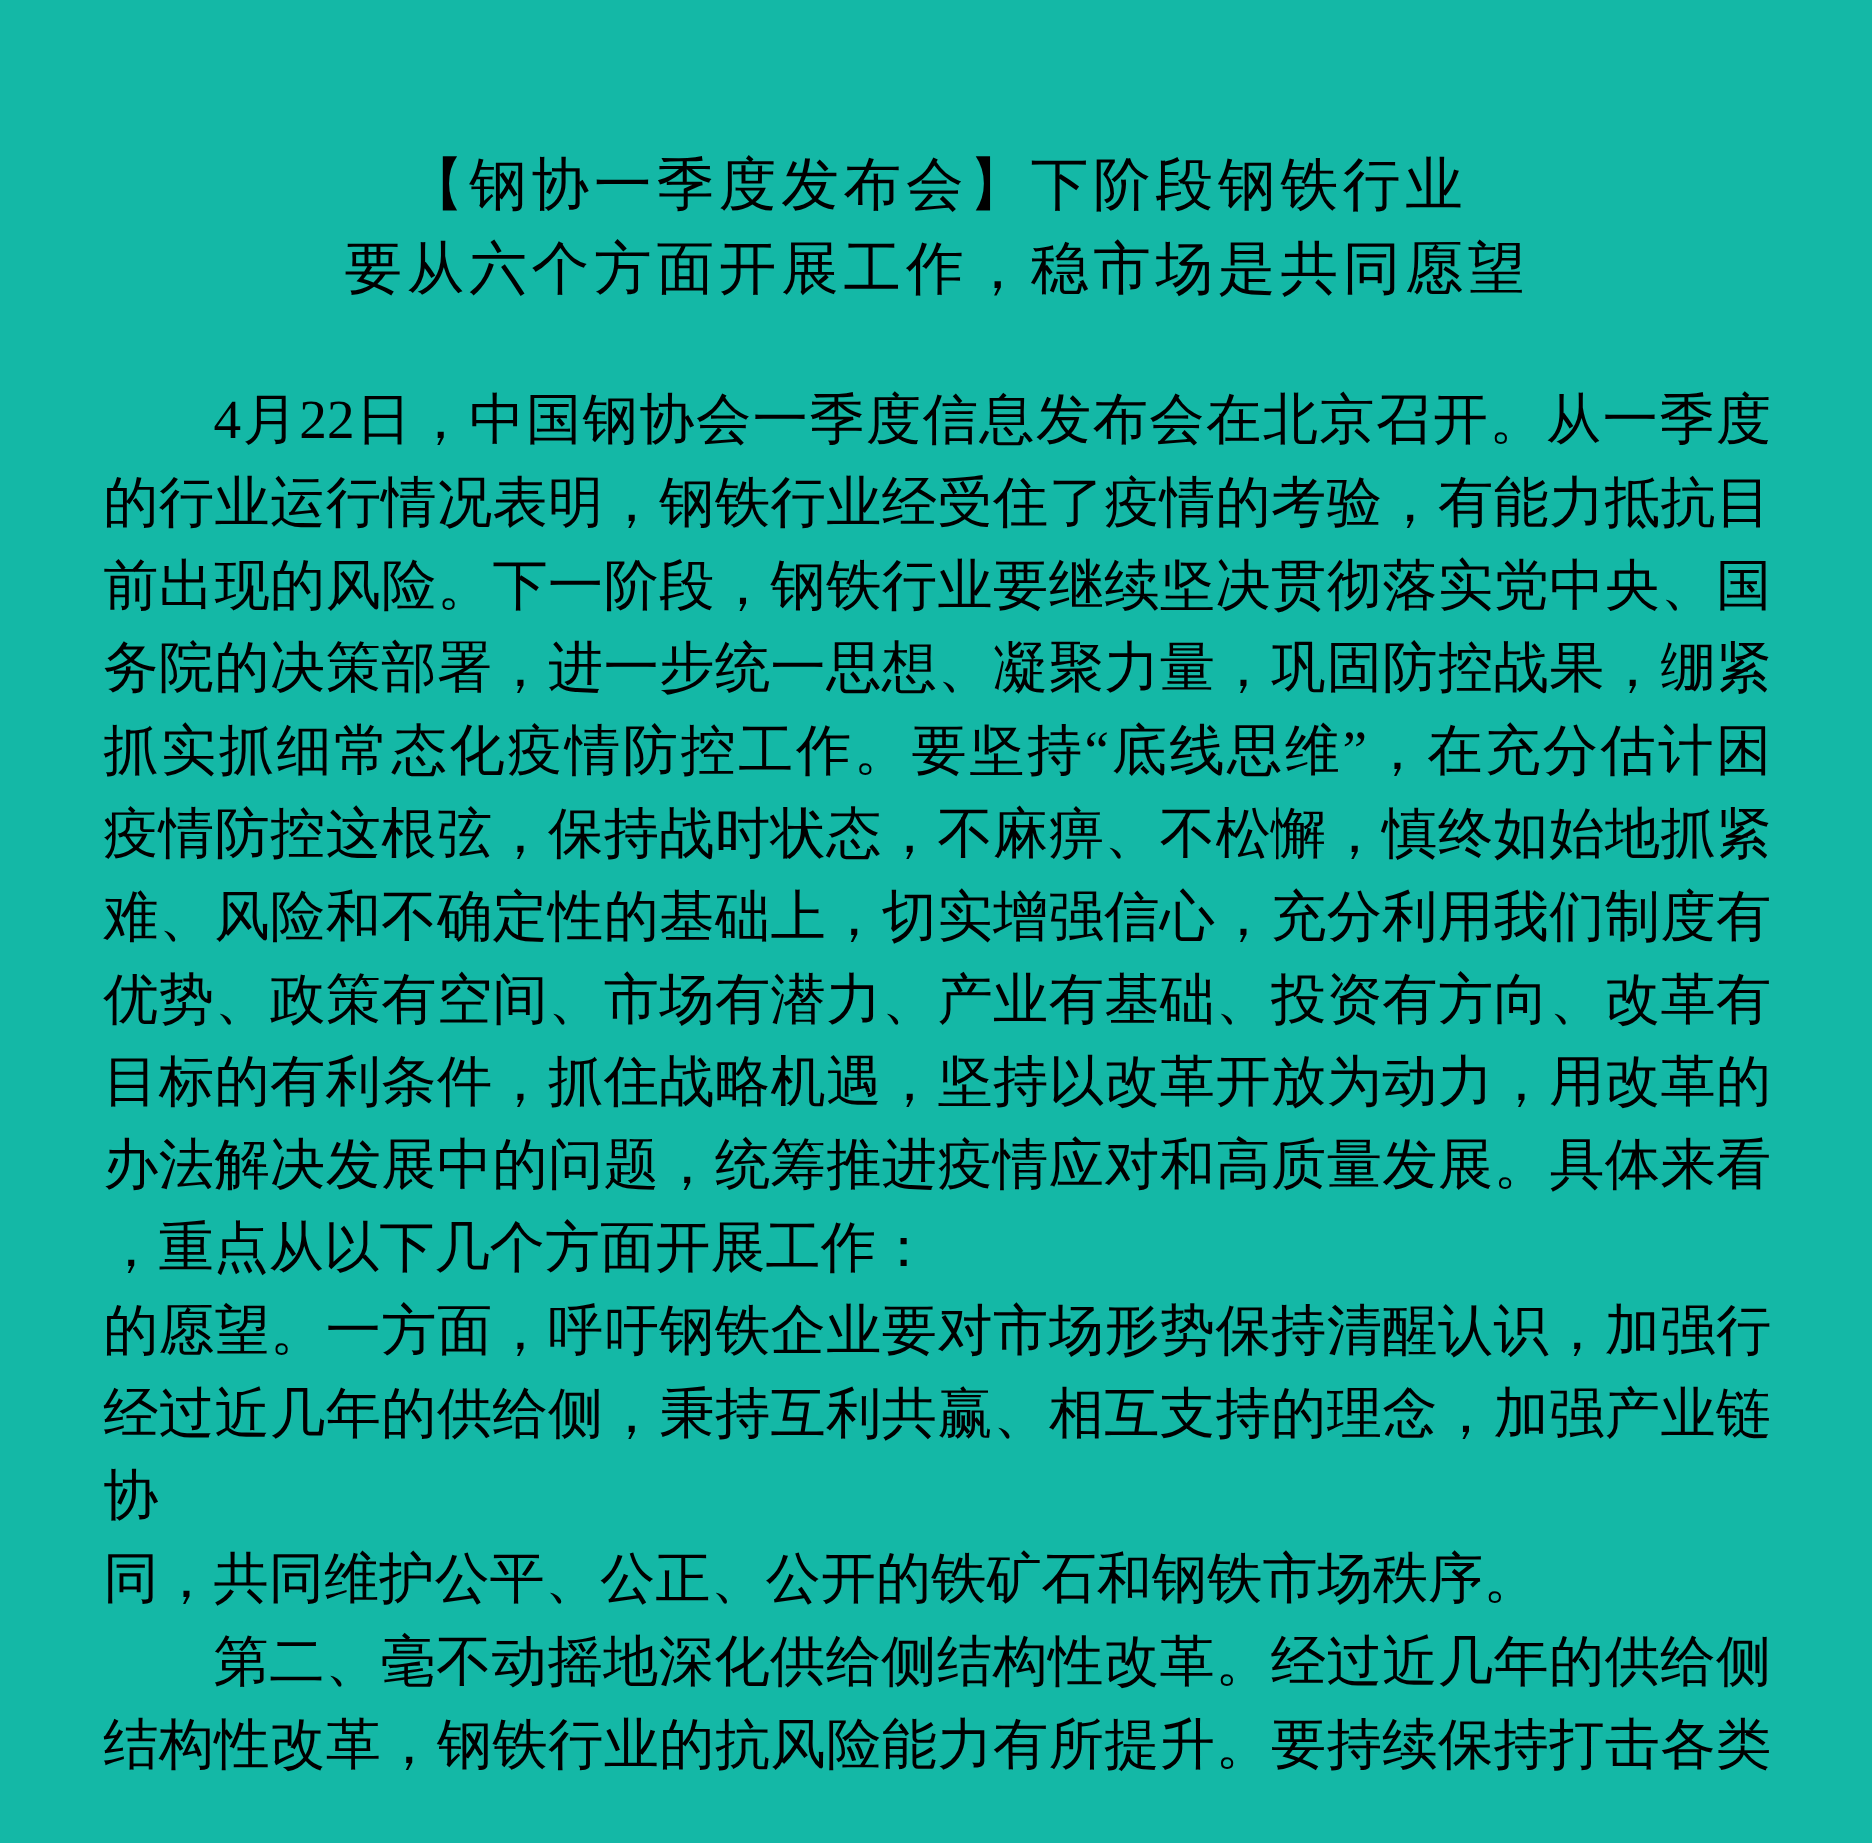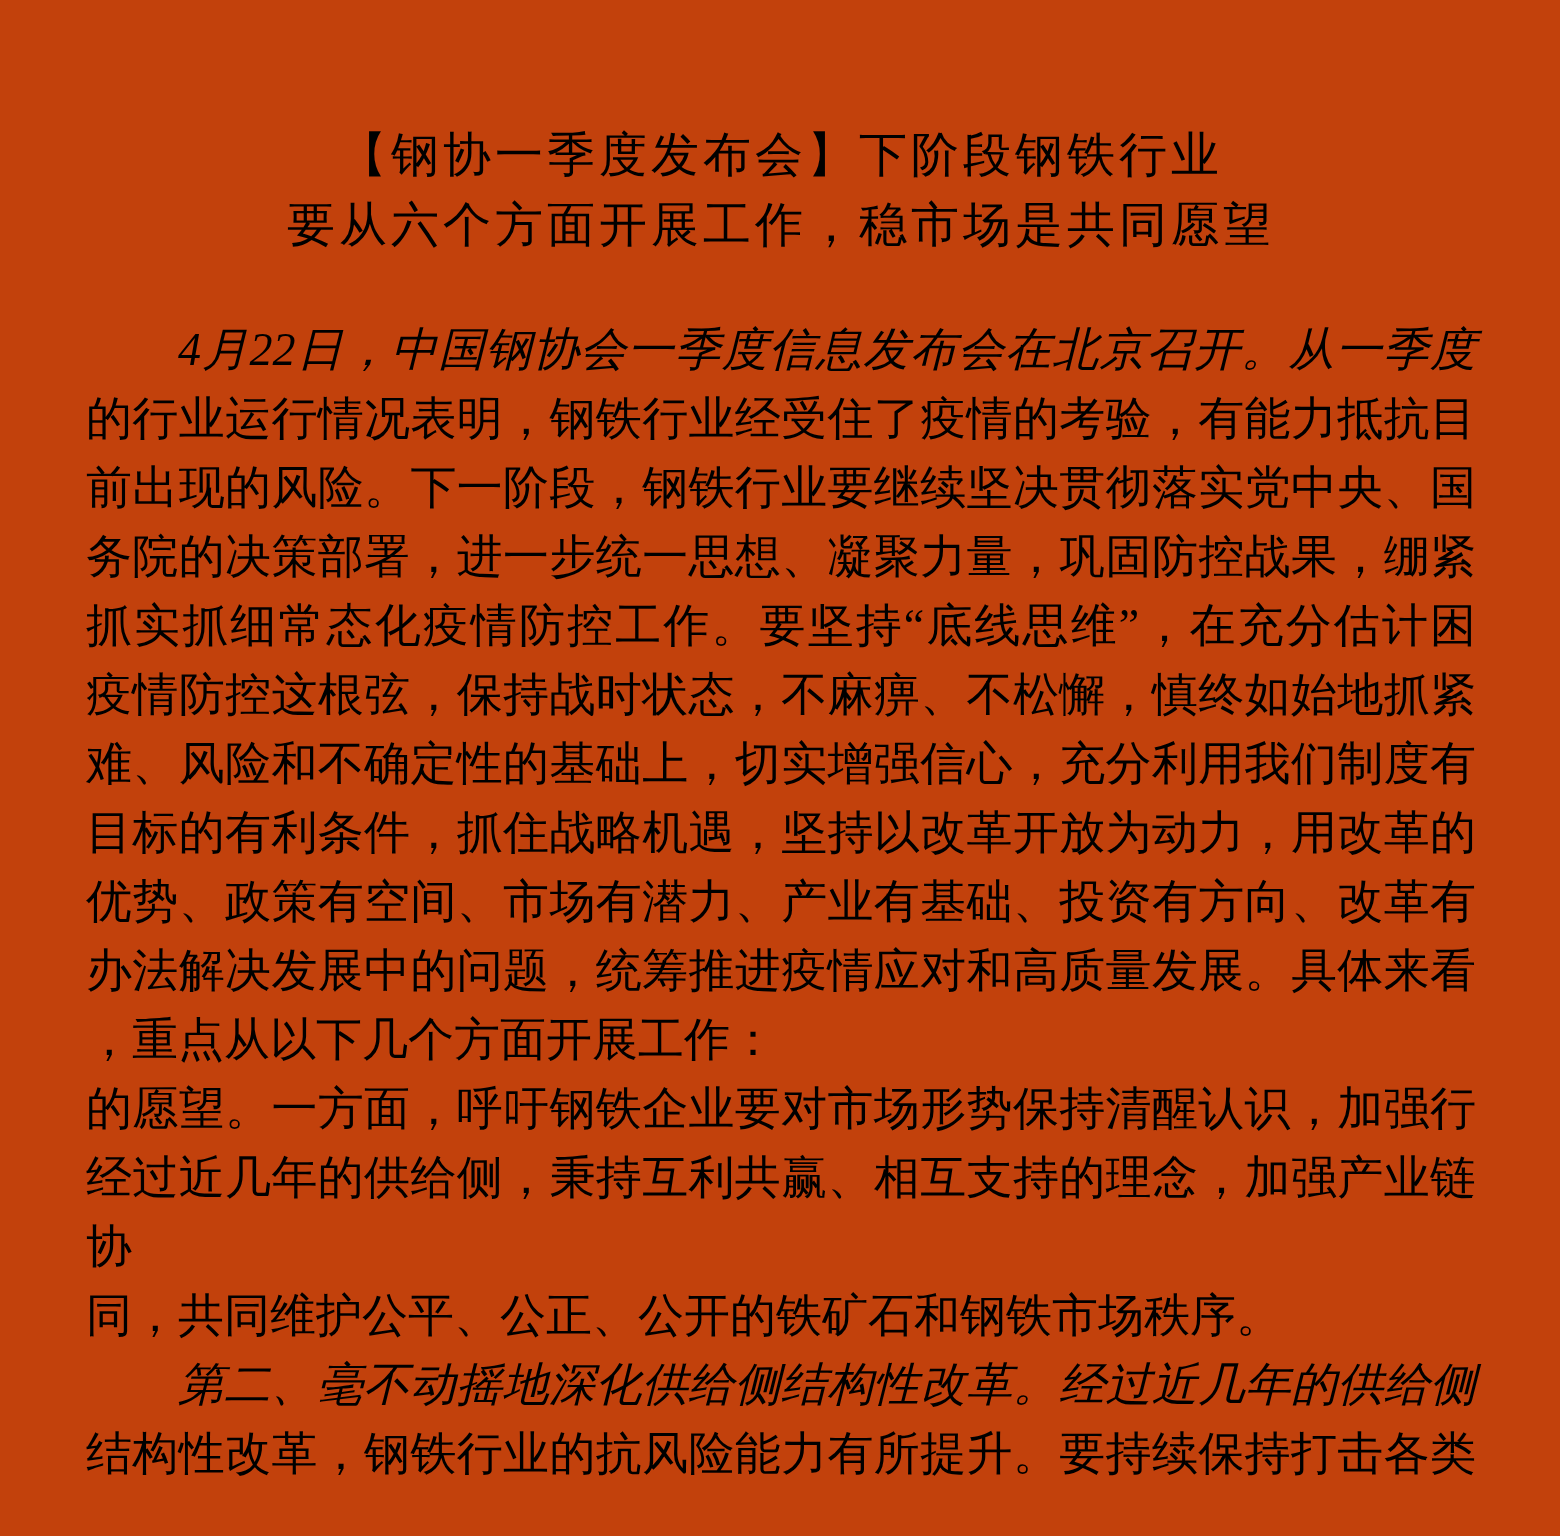--- a/index.html
+++ b/index.html
@@ -8,42 +8,42 @@
     background: #ffffff;
     color: #000000;
     font-family: "Liberation Serif", "DejaVu Serif", serif;
     overflow: hidden;
   }
   .page {
     width: 1560px;
     height: 1536px;
     padding: 120px 84px 0 86px;
     overflow: hidden;
-    background: #c2410c;
+    background: #14b8a6;
   }
   .doc-title {
     font-size: 48px;
     font-weight: 400;
     line-height: 70px;
     letter-spacing: 4px;
     text-align: center;
     margin: 0 0 55px 0;
   }
   .title-line { display: block; }
   .doc-body {
     font-size: 46px;
     line-height: 69px;
   }
   .paragraph { margin: 0; }
   .line {
     text-align: justify;
     text-align-last: justify;
     text-justify: inter-character;
   }
-  .line.indent { text-indent: 92px; font-style: italic; }
+  .line.indent { text-indent: 92px; }
   .line.para-last {
     text-align: right;
     text-align-last: left;
   }
 </style>
 </head>
 <body>
 
 <div class="page">
   <h1 class="doc-title">
@@ -52,22 +52,22 @@
   </h1>
   <div class="doc-body">
       <div class="paragraph">
         <div class="line indent">4月22日，中国钢协会一季度信息发布会在北京召开。从一季度</div>
         <div class="line">的行业运行情况表明，钢铁行业经受住了疫情的考验，有能力抵抗目</div>
         <div class="line">前出现的风险。下一阶段，钢铁行业要继续坚决贯彻落实党中央、国</div>
         <div class="line">务院的决策部署，进一步统一思想、凝聚力量，巩固防控战果，绷紧</div>
         <div class="line">抓实抓细常态化疫情防控工作。要坚持“底线思维”，在充分估计困</div>
         <div class="line">疫情防控这根弦，保持战时状态，不麻痹、不松懈，慎终如始地抓紧</div>
         <div class="line">难、风险和不确定性的基础上，切实增强信心，充分利用我们制度有</div>
+        <div class="line">优势、政策有空间、市场有潜力、产业有基础、投资有方向、改革有</div>
         <div class="line">目标的有利条件，抓住战略机遇，坚持以改革开放为动力，用改革的</div>
-        <div class="line">优势、政策有空间、市场有潜力、产业有基础、投资有方向、改革有</div>
         <div class="line">办法解决发展中的问题，统筹推进疫情应对和高质量发展。具体来看</div>
         <div class="line para-last">，重点从以下几个方面开展工作：</div>
       </div>
       <div class="paragraph">
         <div class="line">的愿望。一方面，呼吁钢铁企业要对市场形势保持清醒认识，加强行</div>
         <div class="line">经过近几年的供给侧，秉持互利共赢、相互支持的理念，加强产业链协</div>
         <div class="line para-last">同，共同维护公平、公正、公开的铁矿石和钢铁市场秩序。</div>
       </div>
       <div class="paragraph">
         <div class="line indent">第二、毫不动摇地深化供给侧结构性改革。经过近几年的供给侧</div>

